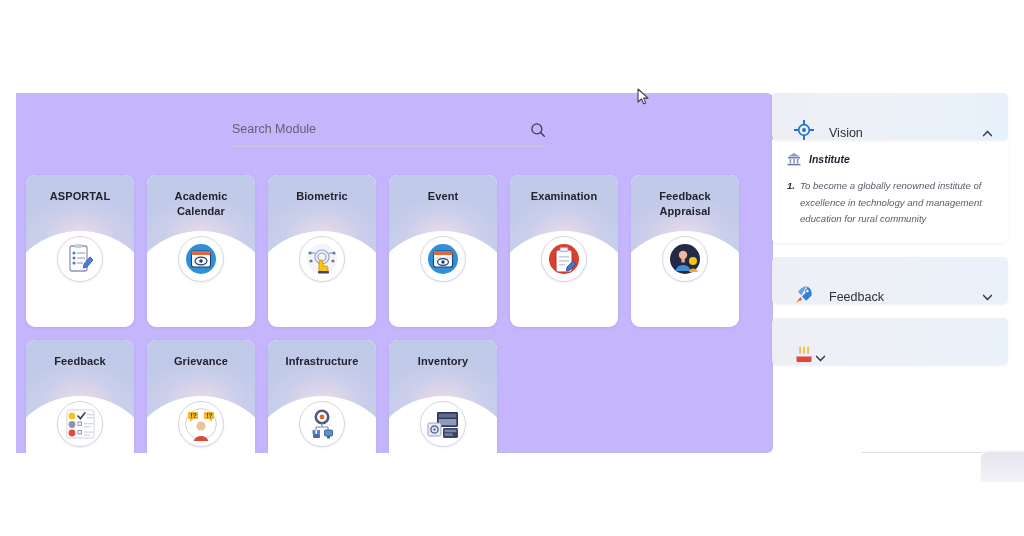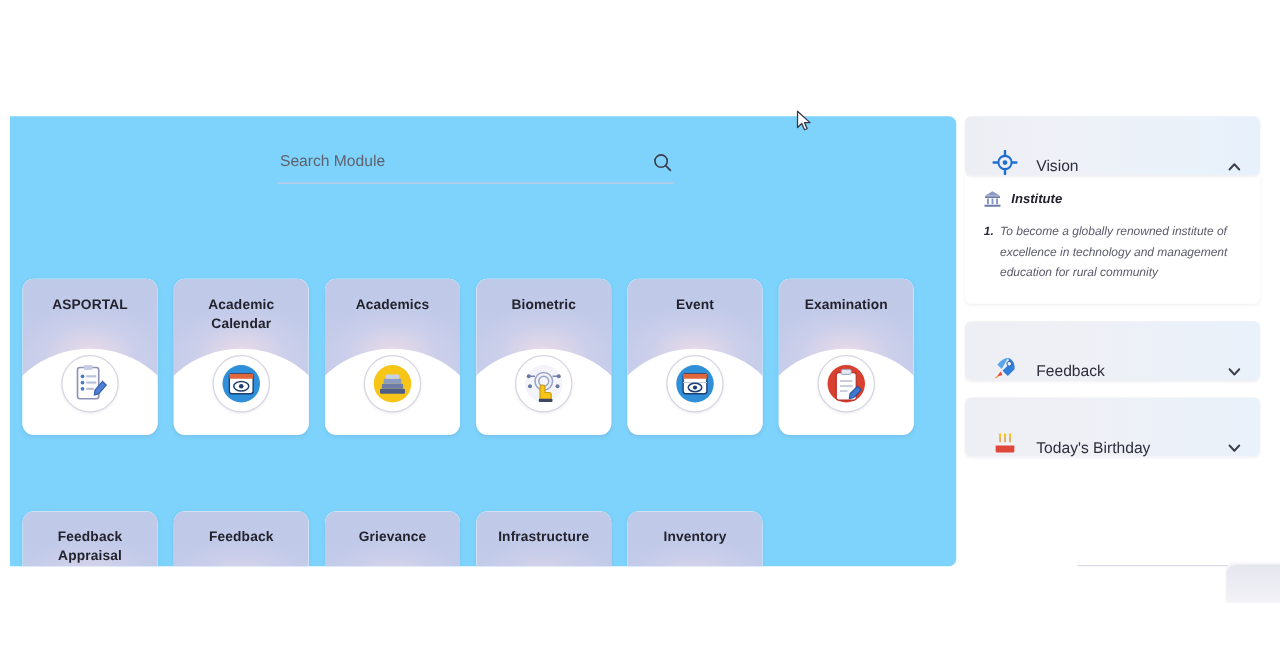--- a/index.html
+++ b/index.html
@@ -15,25 +15,25 @@
   #root {
     position: relative;
     width: 1024px;
     height: 536px;
     background: #ffffff;
   }
 
   
   .module-panel {
     position: absolute;
-    left: 8px;
+    left: 16px;
     top: 93px;
     width: 757px;
     height: 360px;
-    background: #7dd3fc;
+    background: #c4b5fd;
     border-radius: 0 6px 6px 0;
     overflow: hidden;
   }
 
   
   .search-wrap {
     position: absolute;
     left: 214px;
     top: 24px;
     width: 317px;
@@ -66,27 +66,26 @@
     left: 10px;
     top: 82px;
     width: 740px;
     display: flex;
     flex-wrap: wrap;
     gap: 13px 13px;
   }
   .card {
     position: relative;
     width: 108px;
-    height: 125px;
+    height: 152px;
     border-radius: 9px;
     background: #ffffff;
     box-shadow: 0 1px 3px rgba(90,90,140,0.13);
     overflow: hidden;
     cursor: pointer;
-    margin-top: 48px;
   }
   .card-head {
     position: absolute;
     left: 0; top: 0; right: 0;
     height: 84px;
     background:
       radial-gradient(ellipse 70% 60% at 50% 72%, rgba(236,220,232,0.95) 0%, rgba(214,211,236,0.45) 48%, rgba(196,203,232,0) 78%),
       linear-gradient(180deg, #bfc9e8 0%, #c2cbe9 55%, #c6cdea 100%);
     border-radius: 9px 9px 0 0;
   }
@@ -250,35 +249,20 @@
             <div class="card-curve"></div>
           </div>
           <div class="card-title">Academic Calendar</div>
           <div class="card-badge">
             <svg class="badge-glyph" viewBox="0 0 34 34">
     <circle cx="17" cy="17" r="15" fill="#2f8fd8"></circle>
     <rect x="7.5" y="9" width="19" height="16" rx="2" fill="#ffffff" stroke="#1d3f72" stroke-width="1.1"></rect>
     <rect x="7.5" y="9" width="19" height="4" fill="#e0663c"></rect>
     <ellipse cx="17" cy="19" rx="6" ry="3.8" fill="none" stroke="#1d3f72" stroke-width="1.2"></ellipse>
     <circle cx="17" cy="19" r="1.8" fill="#1d3f72"></circle>
-            </svg>
-          </div>
-        </div>
-        <div class="card">
-          <div class="card-head">
-            <div class="card-curve"></div>
-          </div>
-          <div class="card-title">Academics</div>
-          <div class="card-badge">
-            <svg class="badge-glyph" viewBox="0 0 34 34">
-    <circle cx="17" cy="17" r="15" fill="#f6c518"></circle>
-    <rect x="7" y="21" width="20" height="4" rx="1" fill="#4e5f86"></rect>
-    <rect x="8.5" y="17" width="17" height="4" rx="1" fill="#6d7ea8"></rect>
-    <rect x="10" y="13" width="14" height="4" rx="1" fill="#8b9cc4"></rect>
-    <rect x="11.5" y="9.5" width="11" height="3.5" rx="1" fill="#c7d2e6"></rect>
             </svg>
           </div>
         </div>
         <div class="card">
           <div class="card-head">
             <div class="card-curve"></div>
           </div>
           <div class="card-title">Biometric</div>
           <div class="card-badge">
             <svg class="badge-glyph" viewBox="0 0 34 34">
@@ -485,21 +469,20 @@
           <svg class="acc-ico" viewBox="0 0 20 20">
     <rect x="2.5" y="10.6" width="15" height="6.4" rx="1.2" fill="#e0473a"></rect>
     <rect x="2.5" y="9" width="15" height="2.4" rx="0.8" fill="#f0f2f7"></rect>
     <rect x="5.4" y="4.2" width="1.3" height="4.6" fill="#e8a33c"></rect>
     <rect x="9.4" y="4.2" width="1.3" height="4.6" fill="#e8a33c"></rect>
     <rect x="13.4" y="4.2" width="1.3" height="4.6" fill="#e8a33c"></rect>
     <ellipse cx="6.05" cy="3" rx="1" ry="1.5" fill="#f5c518"></ellipse>
     <ellipse cx="10.05" cy="3" rx="1" ry="1.5" fill="#f5c518"></ellipse>
     <ellipse cx="14.05" cy="3" rx="1" ry="1.5" fill="#f5c518"></ellipse>
           </svg>
-          <span class="acc-label">Today's Birthday</span>
           <svg class="chev" viewBox="0 0 13 13">
             <path d="M2.6 4.4 L6.5 8.6 L10.4 4.4" fill="none" stroke="#3c3c4c" stroke-width="1.5" stroke-linecap="round" stroke-linejoin="round"></path>
           </svg>
         </div>
       </div>
     </div>
 
   <svg class="cursor" viewBox="0 0 13 18">
     <path d="M1 1 L1 14 L4.4 10.8 L6.6 15.8 L8.7 14.9 L6.6 10.1 L11 10.1 Z" fill="#ffffff" stroke="#3a3a46" stroke-width="1.05" stroke-linejoin="round"></path>
   </svg>

